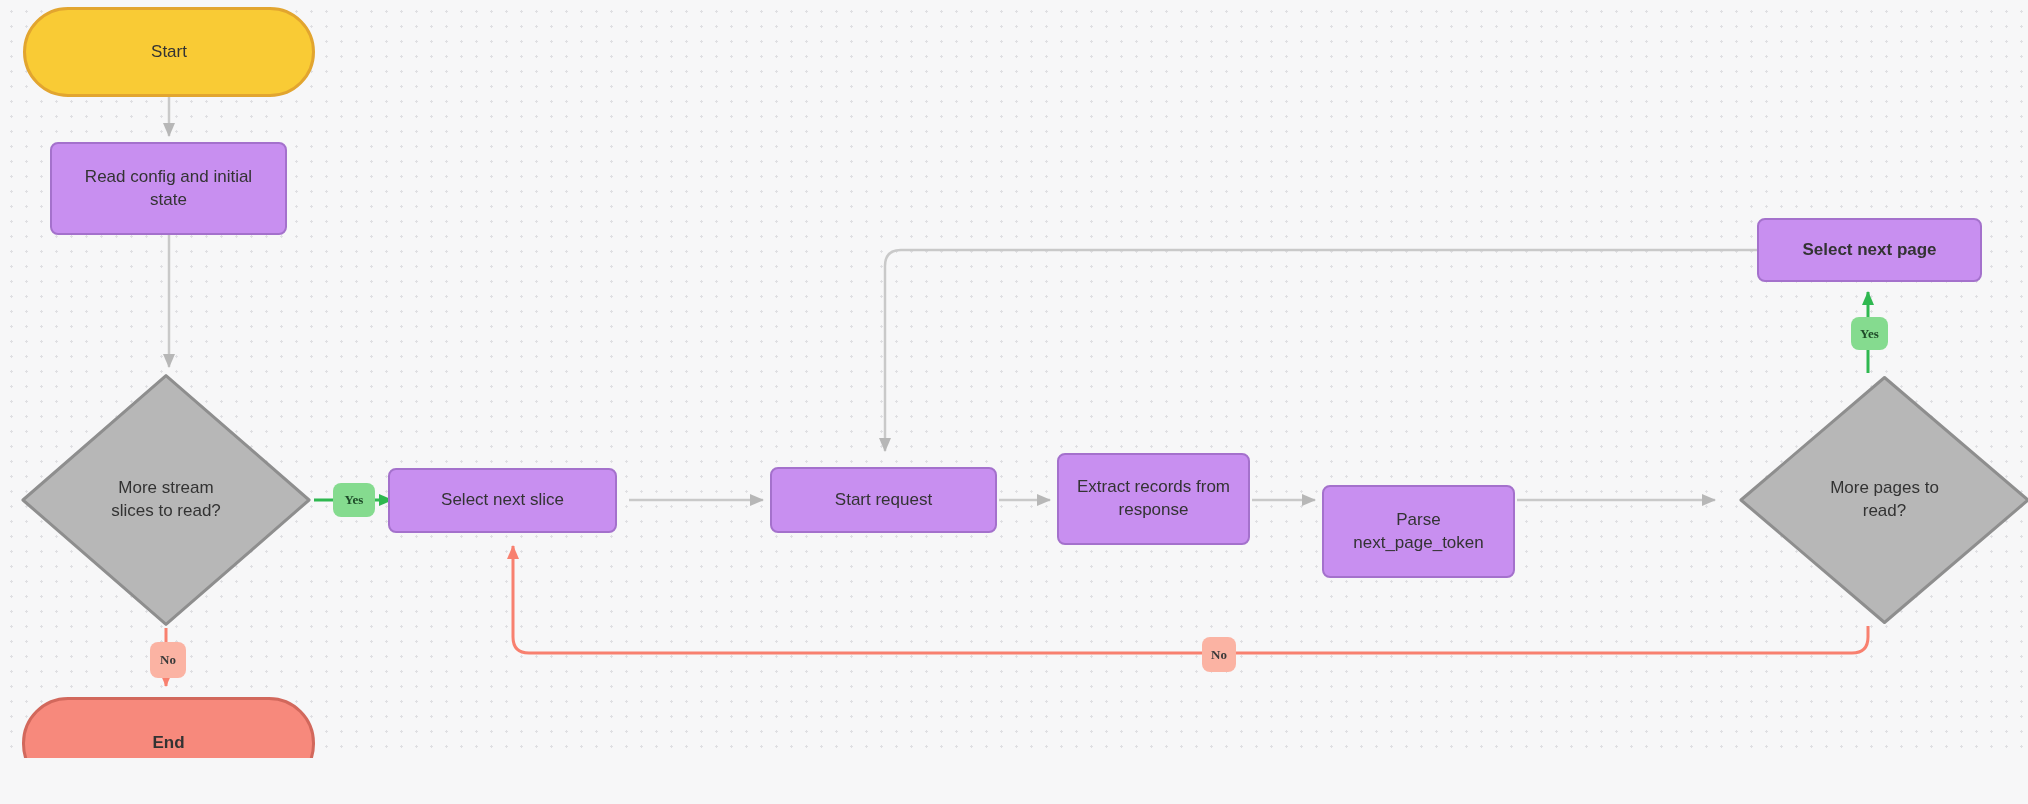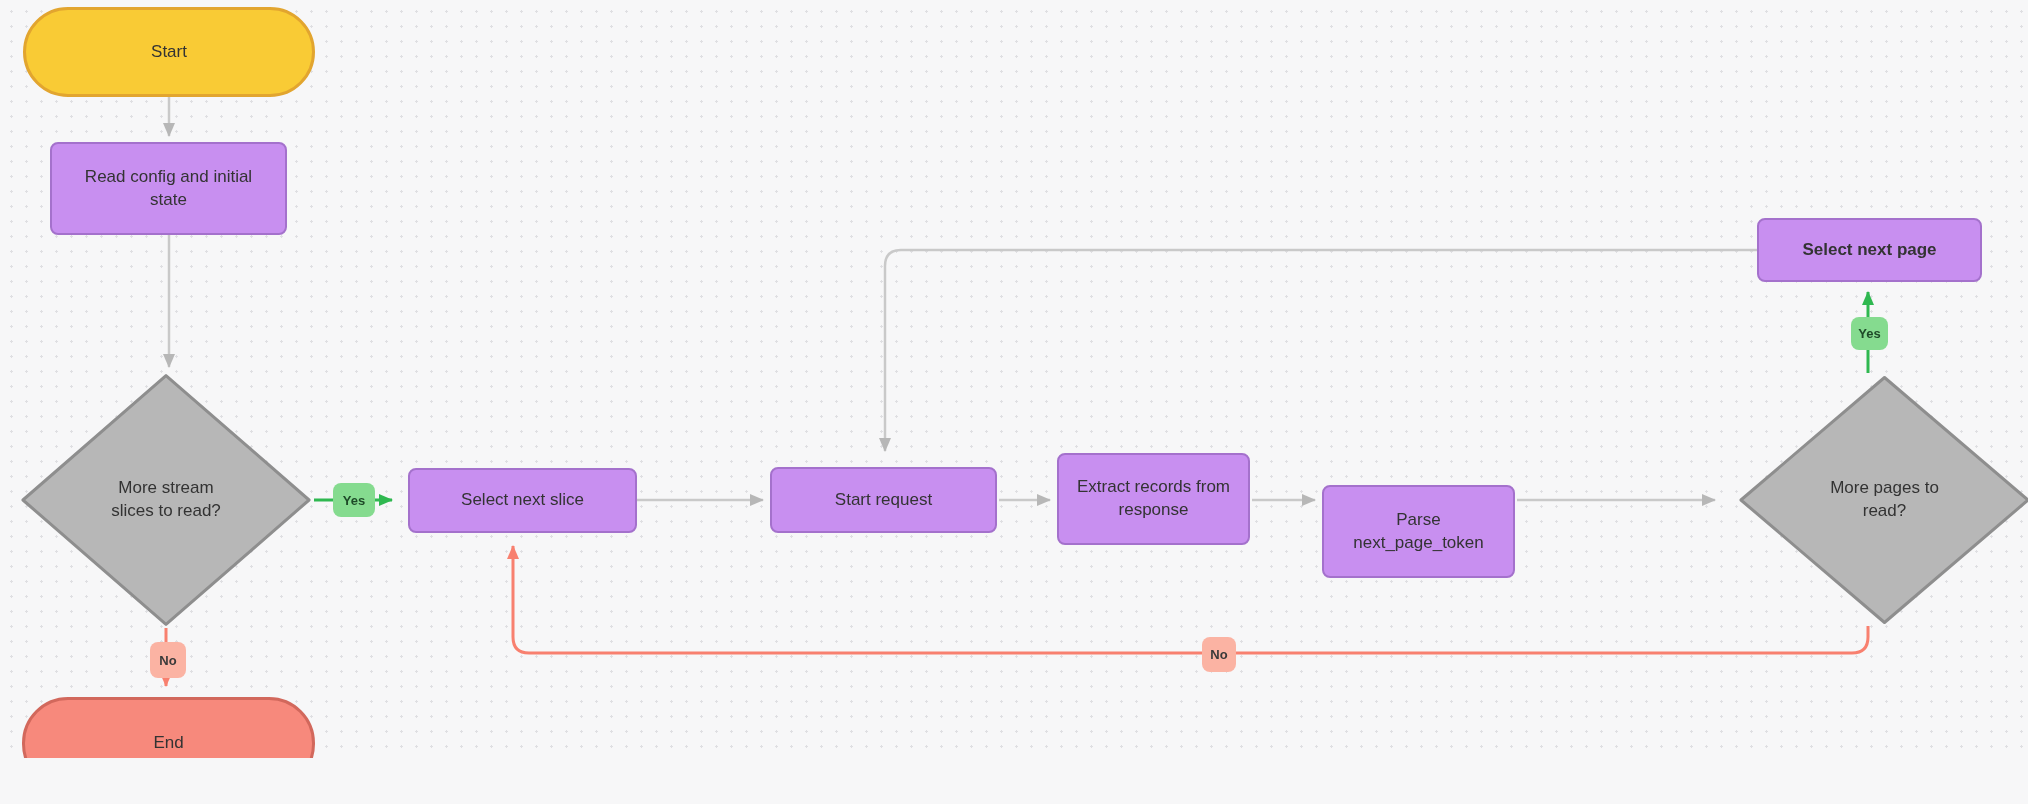--- a/index.html
+++ b/index.html
@@ -34,21 +34,21 @@
     font-size: 17px;
     font-weight: 500;
     line-height: 1.35;
     white-space: pre-line;
   }
   .terminator {
     border-radius: 46px;
     border: 3px solid;
   }
   .terminator.start { background: #F9CB35; border-color: #E2A52F; }
-  .terminator.end   { background: #F7897C; border-color: #D2685C; }
+  .terminator.end   { background: #F7897C; border-color: #D2685C; font-weight: bold; }
   .process {
     background: #C88FF0;
     border: 2.5px solid #A471CC;
     border-radius: 8px;
     padding: 0 10px;
   }
   .decision { padding: 0; }
   .decision > svg {
     position: absolute;
     left: 0; top: 0;
@@ -58,20 +58,21 @@
   .badge {
     position: absolute;
     display: flex;
     align-items: center;
     justify-content: center;
     border-radius: 8px;
     font-size: 13px;
     font-weight: 600;
     box-sizing: border-box;
     z-index: 2;
+    font-family: Liberation Serif, serif;
   }
   .badge.green { background: #85DB8F; color: #1E4A28; }
   .badge.red   { background: #FBB3A3; color: #3A3A3A; align-items: center; }
 </style>
 </head>
 <body>
 
 <div class="canvas">
 
   <svg class="edges" xmlns="http://www.w3.org/2000/svg">
@@ -110,21 +111,21 @@
   </div>
 
   <div class="node decision" style="left:20px; top:373px; width:292px; height:254px;">
     <svg viewBox="0 0 100 100" preserveAspectRatio="none">
       <polygon points="50,1 99,50 50,99 1,50" fill="#B7B7B7" stroke="#8E8E8E" stroke-width="3" stroke-linejoin="round" vector-effect="non-scaling-stroke"></polygon>
     </svg>
     <span>More stream
 slices to read?</span>
   </div>
 
-  <div class="node process" style="left:408px; top:468px; width:229px; height:65px;">
+  <div class="node process" style="left:388px; top:468px; width:229px; height:65px;">
     <span>Select next slice</span>
   </div>
 
   <div class="node process" style="left:770px; top:467px; width:227px; height:66px;">
     <span>Start request</span>
   </div>
 
   <div class="node process" style="left:1057px; top:453px; width:193px; height:92px;">
     <span>Extract records from
 response</span>

